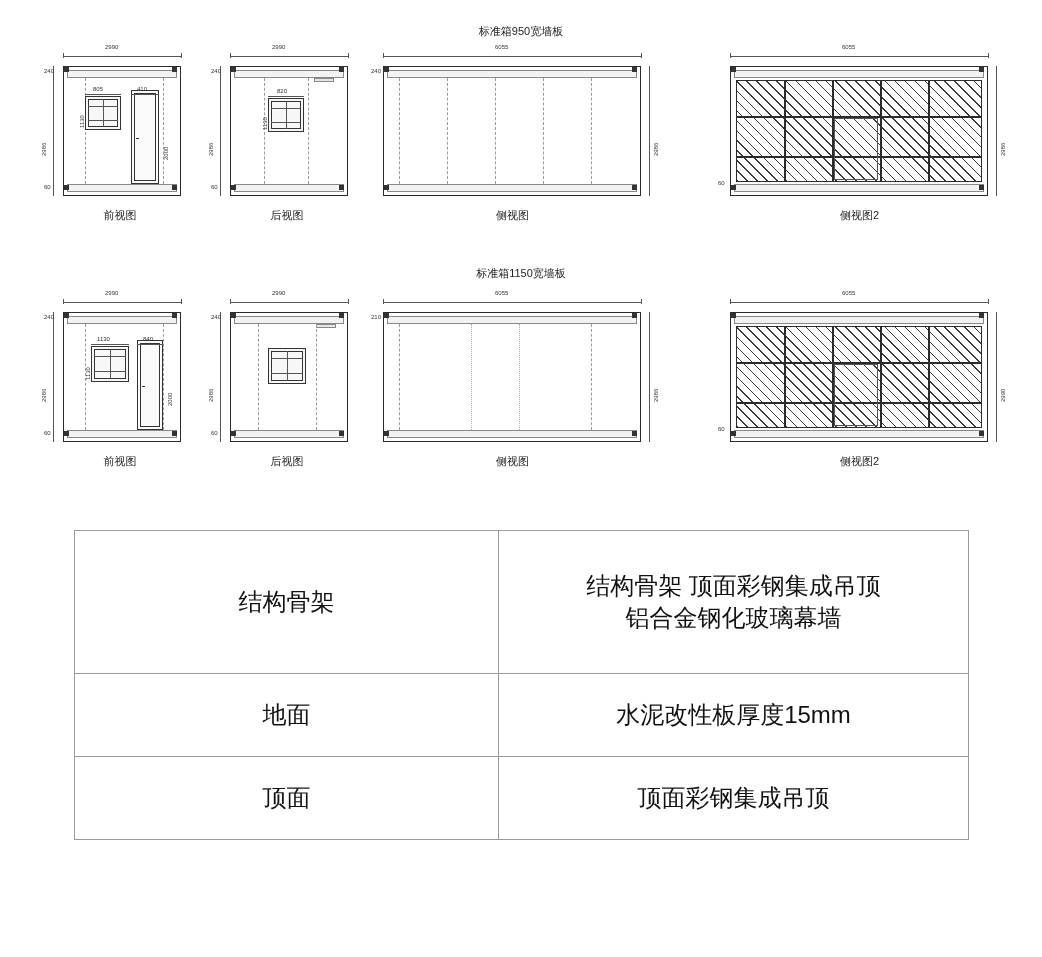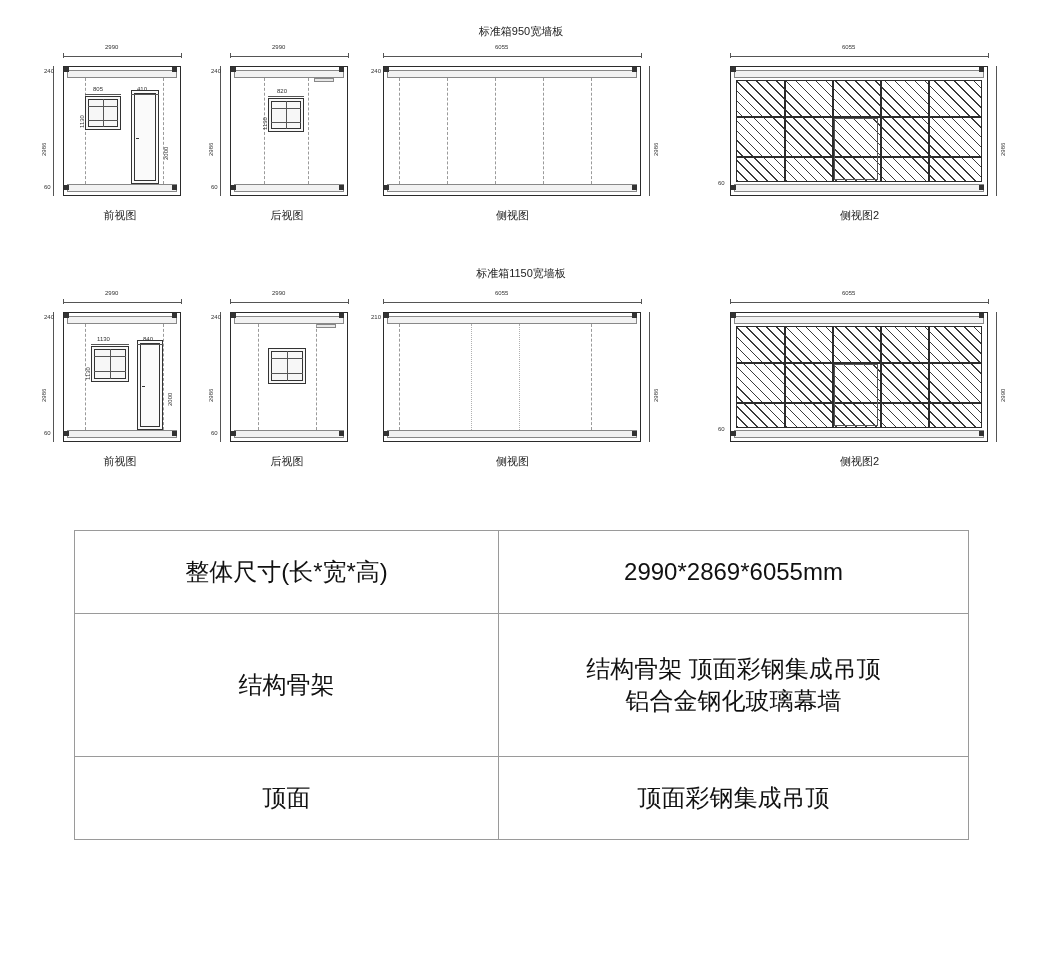--- a/index.html
+++ b/index.html
@@ -321,28 +321,28 @@
       <div class="corner" style="left:257px;top:7px;"></div>
       <div class="corner" style="left:9px;top:125px;"></div>
       <div class="corner" style="left:257px;top:125px;"></div>
 
       <div class="view-caption" style="left:0;top:148px;">侧视图2</div>
     </div>
   </div>
 
   <table class="spec-table">
     <tbody>
-        <tr class="r1">
-      <td class="label">整体尺寸(长*宽*高)</td>
-      <td>2990*2869*6055mm</td>
-    </tr>
     <tr class="r2">
       <td class="label">结构骨架</td>
       <td class="multiline">结构骨架  顶面彩钢集成吊顶
 铝合金钢化玻璃幕墙</td>
+    </tr>
+    <tr class="r4">
+      <td class="label">地面</td>
+      <td>水泥改性板厚度15mm</td>
     </tr>
     <tr class="r5">
       <td class="label">顶面</td>
       <td>顶面彩钢集成吊顶</td>
     </tr>
   </tbody>
     </table>
 
 </div>
 

